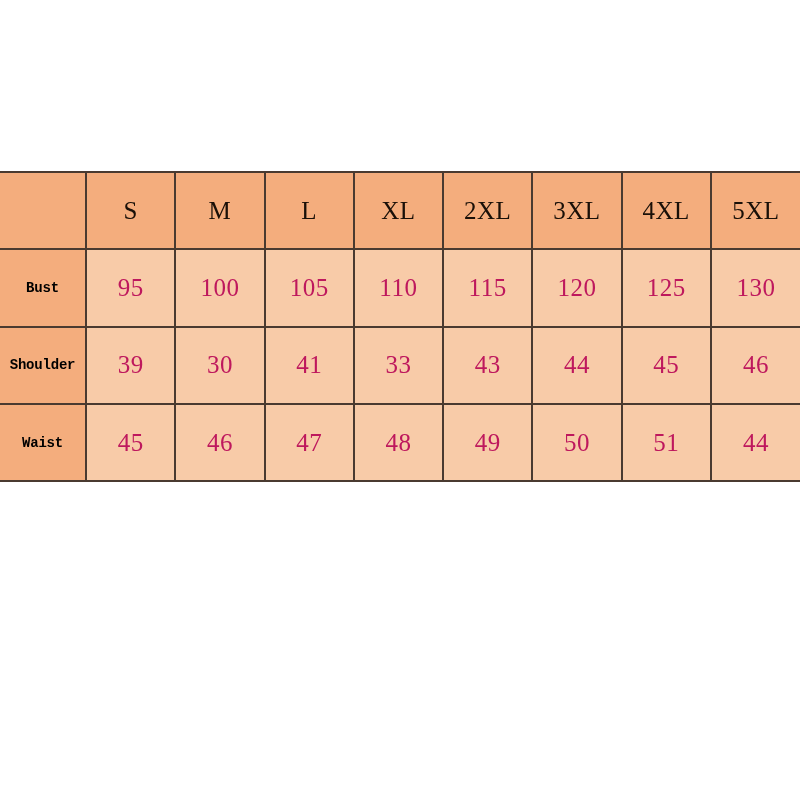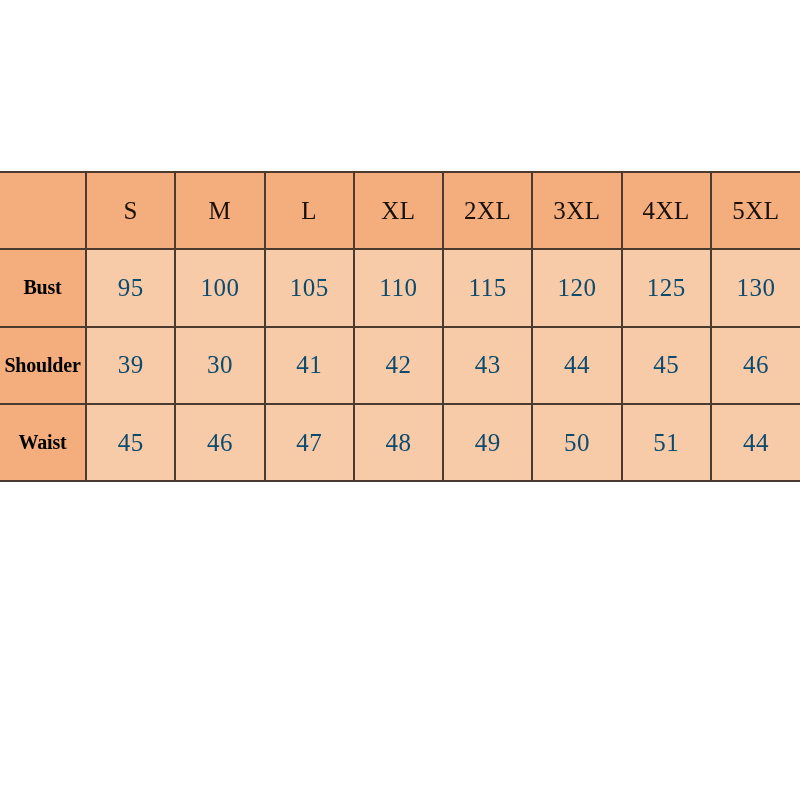--- a/index.html
+++ b/index.html
@@ -55,34 +55,34 @@
     color: #1a1008;
     letter-spacing: 0.5px;
   }
 
   .corner-cell {
     background: #f4ad7d;
   }
 
   .row-label {
     background: #f4ad7d;
-    font-family: Liberation Serif, serif;
+    font-family: Liberation Mono, monospace;
     font-weight: 700;
-    font-size: 20px;
+    font-size: 14px;
     color: #000000;
     text-align: center;
     letter-spacing: -0.2px;
   }
 
   .data-cell {
     background: #f8cba8;
     font-family: "Liberation Serif", serif;
     font-weight: 400;
     font-size: 25px;
-    color: #0c4a6e;
+    color: #be185d;
     letter-spacing: 0.5px;
   }
 </style>
 </head>
 <body>
 
 <table id="size-chart">
   <colgroup>
     <col class="label-col">
     <col class="size-col">
@@ -121,21 +121,21 @@
       <td class="data-cell">125</td>
       <td class="data-cell">130</td>
     </tr>
 
 
     <tr>
       <td class="row-label">Shoulder</td>
       <td class="data-cell">39</td>
       <td class="data-cell">30</td>
       <td class="data-cell">41</td>
-      <td class="data-cell">42</td>
+      <td class="data-cell">33</td>
       <td class="data-cell">43</td>
       <td class="data-cell">44</td>
       <td class="data-cell">45</td>
       <td class="data-cell">46</td>
     </tr>
 
 
     <tr>
       <td class="row-label">Waist</td>
       <td class="data-cell">45</td>

